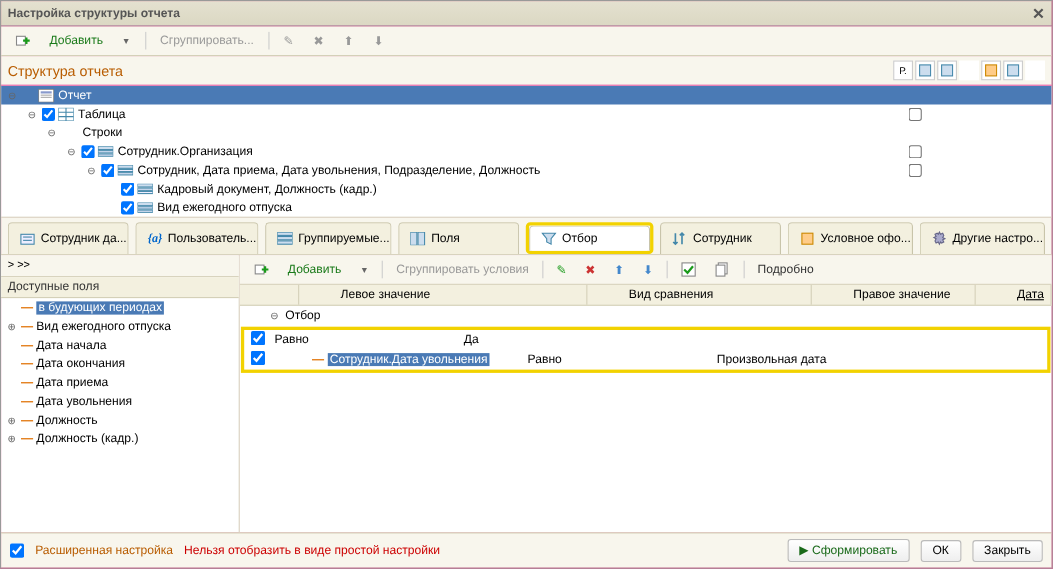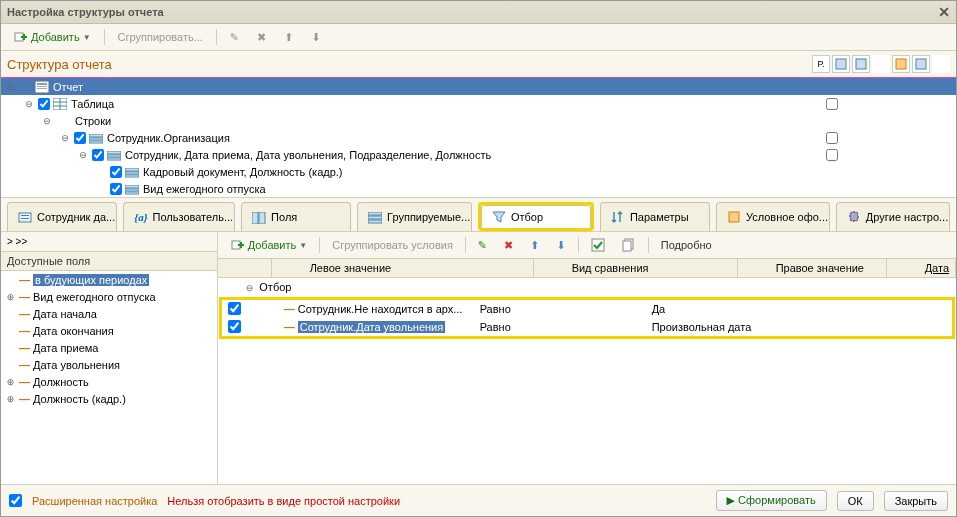--- a/index.html
+++ b/index.html
@@ -5,21 +5,21 @@
 * { box-sizing: border-box; margin: 0; padding: 0; font-family: Arial, sans-serif; font-size: 11px; }
 body { background: #fff; width: 957px; height: 517px; overflow: hidden; }
 
 .window { border: 1px solid #999; width: 957px; height: 517px; display: flex; flex-direction: column; background: #be185d; }
 
 .titlebar { background: linear-gradient(#e4e1d0,#dbd8c3); padding: 3px 6px; display: flex; justify-content: space-between; align-items: center; border-bottom: 1px solid #bbb; }
 .titlebar span { font-weight: bold; color: #555; }
 .titlebar .close { font-family: Arial; font-size: 14px; font-weight: bold; color: #555; cursor: pointer; }
 
 .toolbar { background: #f8f6ed; padding: 3px 6px; display: flex; align-items: center; gap: 4px; border-bottom: 1px solid #d4d0b8; }
-.tbtn { display: inline-flex; align-items: center; gap: 3px; padding: 2px 6px; border: 1px solid transparent; border-radius: 3px; cursor: pointer; color: #333; }
+.tbtn { display: inline-flex; align-items: center; gap: 17px; padding: 2px 6px; border: 1px solid transparent; border-radius: 3px; cursor: pointer; color: #333; }
 .tbtn.green { color: #1a7a1a; }
 .tbtn.grey { color: #999; }
 .sep { width: 1px; height: 16px; background: #ccc; margin: 0 2px; }
 .icn { width: 14px; height: 14px; display: inline-block; }
 
 .section-head { background: #f8f6ed; padding: 4px 6px; border-bottom: 1px solid #ec4899; display: flex; align-items: center; }
 .section-head .title { color: #b85c00; font-size: 13px; }
 .section-head .cols { margin-left: auto; display: flex; gap: 2px; align-items: center; }
 .mini { width: 18px; height: 18px; border: 1px solid #ccc; background: #fff; display: inline-flex; align-items: center; justify-content: center; font-size: 9px; }
 
@@ -224,46 +224,46 @@
             <rect x="3" y="8" width="8" height="1" fill="#48a"></rect>
           </svg></span>
         <span>Сотрудник да...</span>
       </div>
       <div class="tab">
         <span><span style="font-family:serif;font-style:italic;color:#06c;font-weight:bold">{a}</span></span>
         <span>Пользователь...</span>
       </div>
       <div class="tab">
         <span><svg width="14" height="12">
+            <rect x="0" y="0" width="14" height="3" fill="#cde" stroke="#48a"></rect>
+            <rect x="0" y="4" width="14" height="3" fill="#cde" stroke="#48a"></rect>
+            <rect x="0" y="8" width="14" height="3" fill="#cde" stroke="#48a"></rect>
+          </svg></span>
+        <span>Группируемые...</span>
+      </div>
+      <div class="tab">
+        <span><svg width="14" height="12">
             <rect x="0" y="0" width="6" height="12" fill="#cde" stroke="#48a"></rect>
             <rect x="7" y="0" width="6" height="12" fill="#cde" stroke="#48a"></rect>
           </svg></span>
         <span>Поля</span>
-      </div>
-      <div class="tab">
-        <span><svg width="14" height="12">
-            <rect x="0" y="0" width="14" height="3" fill="#cde" stroke="#48a"></rect>
-            <rect x="0" y="4" width="14" height="3" fill="#cde" stroke="#48a"></rect>
-            <rect x="0" y="8" width="14" height="3" fill="#cde" stroke="#48a"></rect>
-          </svg></span>
-        <span>Группируемые...</span>
       </div>
       <span class="hl-box">
         <div class="tab" style="background: rgb(255, 255, 255);">
           <span><svg width="14" height="14">
               <path d="M1 2h12l-4 5v5l-4-2V7z" fill="#cde" stroke="#48a"></path>
             </svg></span>
           <span>Отбор</span>
         </div>
       </span>
       <div class="tab">
         <span><svg width="14" height="14">
             <path d="M3 2v10M1 10l2 2 2-2M9 12V2M7 4l2-2 2 2" stroke="#48a" fill="none" stroke-width="1.5"></path>
           </svg></span>
-        <span>Параметры</span>
+        <span>Сотрудник</span>
       </div>
       <div class="tab">
         <span><svg width="14" height="14">
             <rect x="2" y="2" width="10" height="10" fill="#fc8" stroke="#c80"></rect>
           </svg></span>
         <span>Условное офо...</span>
       </div>
       <div class="tab">
         <span><svg width="14" height="14">
             <path d="M7 1l1 2 2-1 1 2-1 2 2 1-2 1 1 2-2 1-1-1-1 2-1-2-2 1-1-2 1-2-2-1 2-1-1-2 2-1 1 1z" fill="#aac" stroke="#668"></path>
@@ -360,21 +360,20 @@
         <div class="gc5">Дата</div>
       </div>
       <div class="grid-body" id="grid">
           <div class="grid-group">
             <div class="gc1"></div>
             <div class="gc2"><span style="font-size:9px;color:#666">⊖</span> &nbsp;Отбор</div>
           </div>
           <div class="hl-rows">
             <div class="grid-row">
               <div class="gc1"><input type="checkbox" checked="" style=""></div>
-              <div class="gc2" style="padding-left:40px"><span class="dash">—</span> <span>Сотрудник.Не находится в арх...</span></div>
               <div class="gc3">Равно</div>
               <div class="gc4">Да</div>
               <div class="gc5"></div>
             </div>
             <div class="grid-row">
               <div class="gc1"><input type="checkbox" checked="" style=""></div>
               <div class="gc2" style="padding-left:40px"><span class="dash">—</span> <span><span class="val-sel">Сотрудник.Дата увольнения</span></span></div>
               <div class="gc3">Равно</div>
               <div class="gc4">Произвольная дата</div>
               <div class="gc5"></div>

